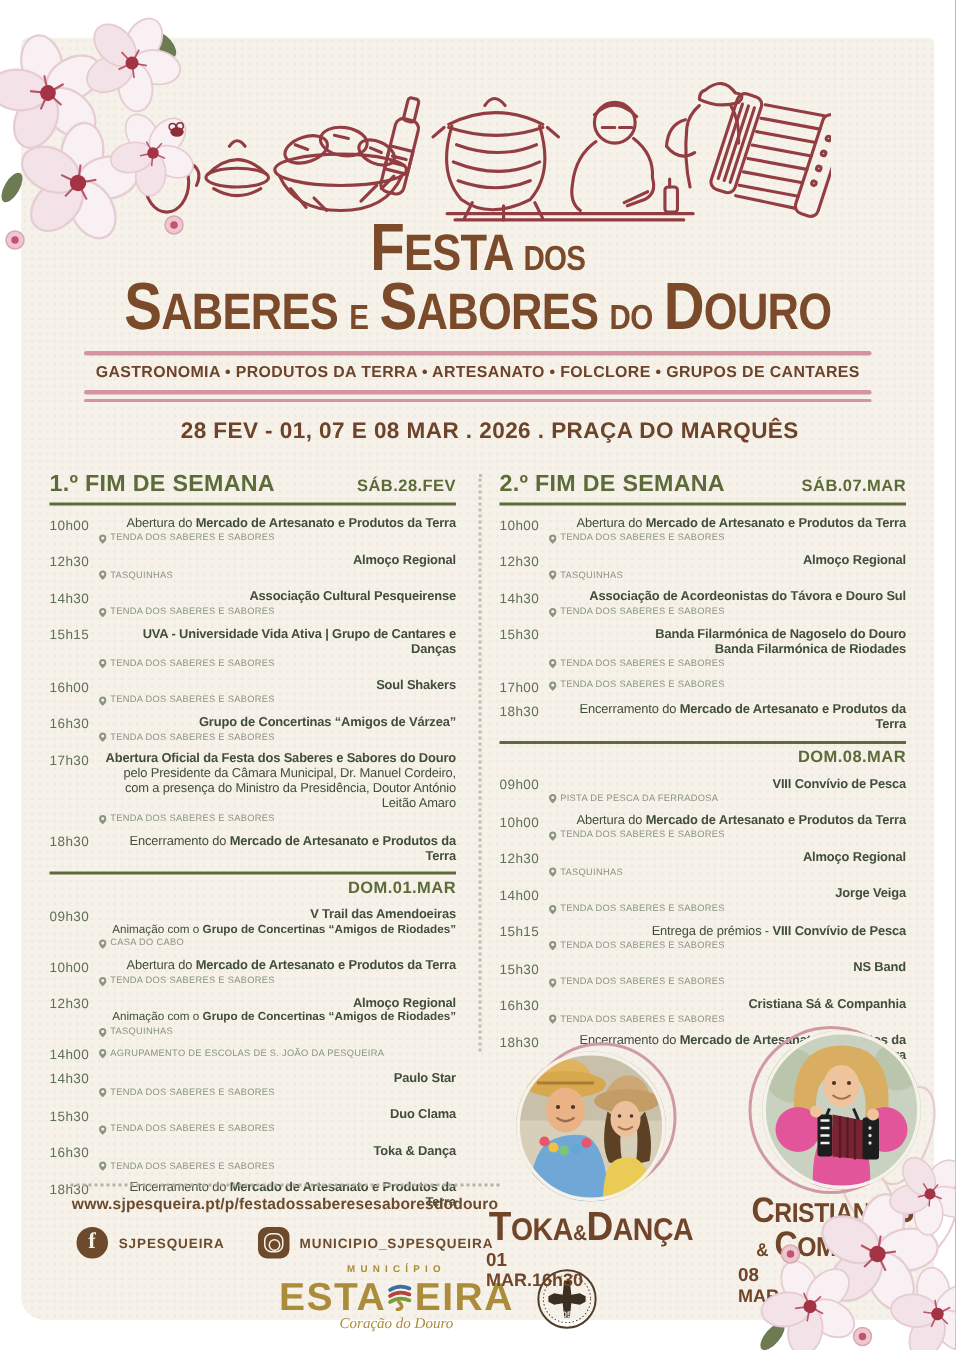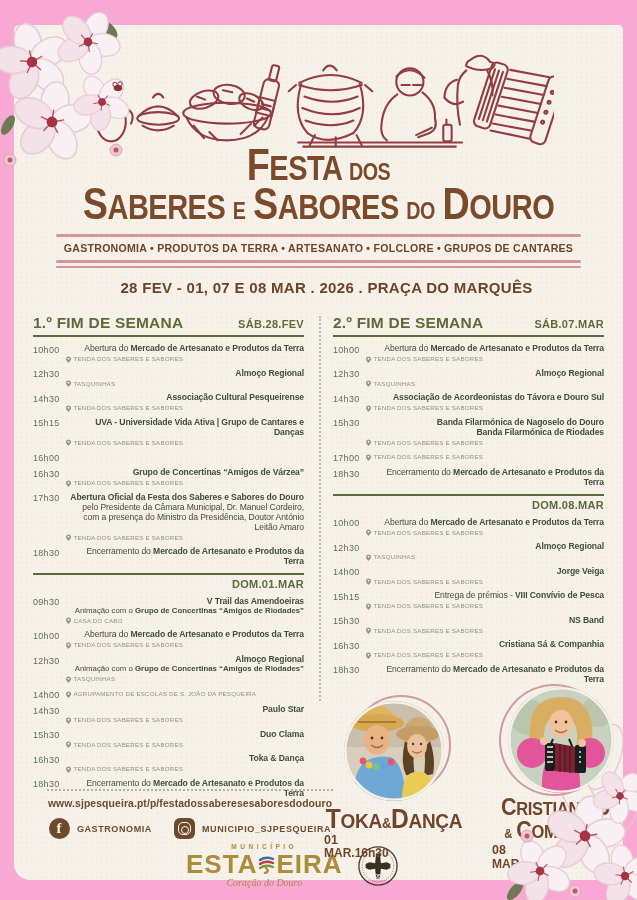--- a/index.html
+++ b/index.html
@@ -1,16 +1,16 @@
 <!DOCTYPE html>
 <html><head>
 <meta charset="utf-8">
 <style>
   html,body{margin:0;padding:0;background:#888;}
-  .poster{position:relative;width:637px;height:900px;background:#f9a8d4;overflow:hidden;
+  .poster{position:relative;width:637px;height:900px;background:#ffffff;overflow:hidden;
           font-family:"Liberation Sans",sans-serif;}
   .paper{position:absolute;left:14px;right:14px;top:25px;bottom:20px;background:#f6f2e9;
          border-radius:5px 5px 16px 16px;
          background-image:radial-gradient(rgba(90,80,60,0.035) 1px,transparent 1px);
          background-size:5px 5px;}
   
   .illo{position:absolute;left:50%;transform:translateX(-50%);top:16px;width:470px;height:112px;opacity:.92;}
   
   .title{position:absolute;top:121px;left:0;right:0;text-align:center;color:#7a4a2a;}
   .title-line{font-weight:800;font-size:29px;line-height:1.04;letter-spacing:-0.5px;transform:scaleY(1.18);}
@@ -218,20 +218,29 @@
               <div class="eloc">
                 <svg class="pin" viewBox="0 0 8 10" aria-hidden="true">
                   <path d="M4 0C1.8 0 0 1.8 0 4c0 2.7 4 6 4 6s4-3.3 4-6C8 1.8 6.2 0 4 0zm0 5.4A1.7 1.7 0 114 2a1.7 1.7 0 010 3.4z" fill="#8a9480"></path>
                 </svg>
                 <span>TENDA DOS SABERES E SABORES</span>
               </div>
             </div>
           </div>
           <div class="event">
             <span class="etime">16h00</span>
+            <div class="ebody">
+              <div class="etitle"><span class="b">Soul Shakers</span></div>
+              <div class="eloc">
+                <svg class="pin" viewBox="0 0 8 10" aria-hidden="true">
+                  <path d="M4 0C1.8 0 0 1.8 0 4c0 2.7 4 6 4 6s4-3.3 4-6C8 1.8 6.2 0 4 0zm0 5.4A1.7 1.7 0 114 2a1.7 1.7 0 010 3.4z" fill="#8a9480"></path>
+                </svg>
+                <span>TENDA DOS SABERES E SABORES</span>
+              </div>
+            </div>
           </div>
           <div class="event">
             <span class="etime">16h30</span>
             <div class="ebody">
               <div class="etitle"><span class="b">Grupo de Concertinas “Amigos de Várzea”</span></div>
               <div class="eloc">
                 <svg class="pin" viewBox="0 0 8 10" aria-hidden="true">
                   <path d="M4 0C1.8 0 0 1.8 0 4c0 2.7 4 6 4 6s4-3.3 4-6C8 1.8 6.2 0 4 0zm0 5.4A1.7 1.7 0 114 2a1.7 1.7 0 010 3.4z" fill="#8a9480"></path>
                 </svg>
                 <span>TENDA DOS SABERES E SABORES</span>
@@ -414,20 +423,32 @@
               </div>
             </div>
           </div>
           <div class="event">
             <span class="etime">18h30</span>
             <div class="ebody">
               <div class="etitle"><span>Encerramento do </span><span class="b">Mercado de Artesanato e Produtos da Terra</span></div>
             </div>
           </div>
           <div class="dayhead">DOM.08.MAR</div>
+          <div class="event">
+            <span class="etime">09h00</span>
+            <div class="ebody">
+              <div class="etitle"><span class="b">VIII Convívio de Pesca</span></div>
+              <div class="eloc">
+                <svg class="pin" viewBox="0 0 8 10" aria-hidden="true">
+                  <path d="M4 0C1.8 0 0 1.8 0 4c0 2.7 4 6 4 6s4-3.3 4-6C8 1.8 6.2 0 4 0zm0 5.4A1.7 1.7 0 114 2a1.7 1.7 0 010 3.4z" fill="#8a9480"></path>
+                </svg>
+                <span>PISTA DE PESCA DA FERRADOSA</span>
+              </div>
+            </div>
+          </div>
           <div class="event">
             <span class="etime">10h00</span>
             <div class="ebody">
               <div class="etitle"><span>Abertura do </span><span class="b">Mercado de Artesanato e Produtos da Terra</span></div>
               <div class="eloc">
                 <svg class="pin" viewBox="0 0 8 10" aria-hidden="true">
                   <path d="M4 0C1.8 0 0 1.8 0 4c0 2.7 4 6 4 6s4-3.3 4-6C8 1.8 6.2 0 4 0zm0 5.4A1.7 1.7 0 114 2a1.7 1.7 0 010 3.4z" fill="#8a9480"></path>
                 </svg>
                 <span>TENDA DOS SABERES E SABORES</span>
               </div>
@@ -501,21 +522,21 @@
           </div>
         </div>
       </div>
 
     <div class="footer-left">
       <div class="dotline"></div>
       <div class="url">www.sjpesqueira.pt/p/festadossaberesesaboresdodouro</div>
       <div class="socials">
         <div class="social">
           <span class="fbicon">f</span>
-          <span>GASTRONOMIA</span>
+          <span>SJPESQUEIRA</span>
         </div>
         <div class="social">
           <span class="igicon"></span>
           <span>MUNICIPIO_SJPESQUEIRA</span>
         </div>
       </div>
     </div>
 
     <div class="logo-row">
       <div class="pesq">

